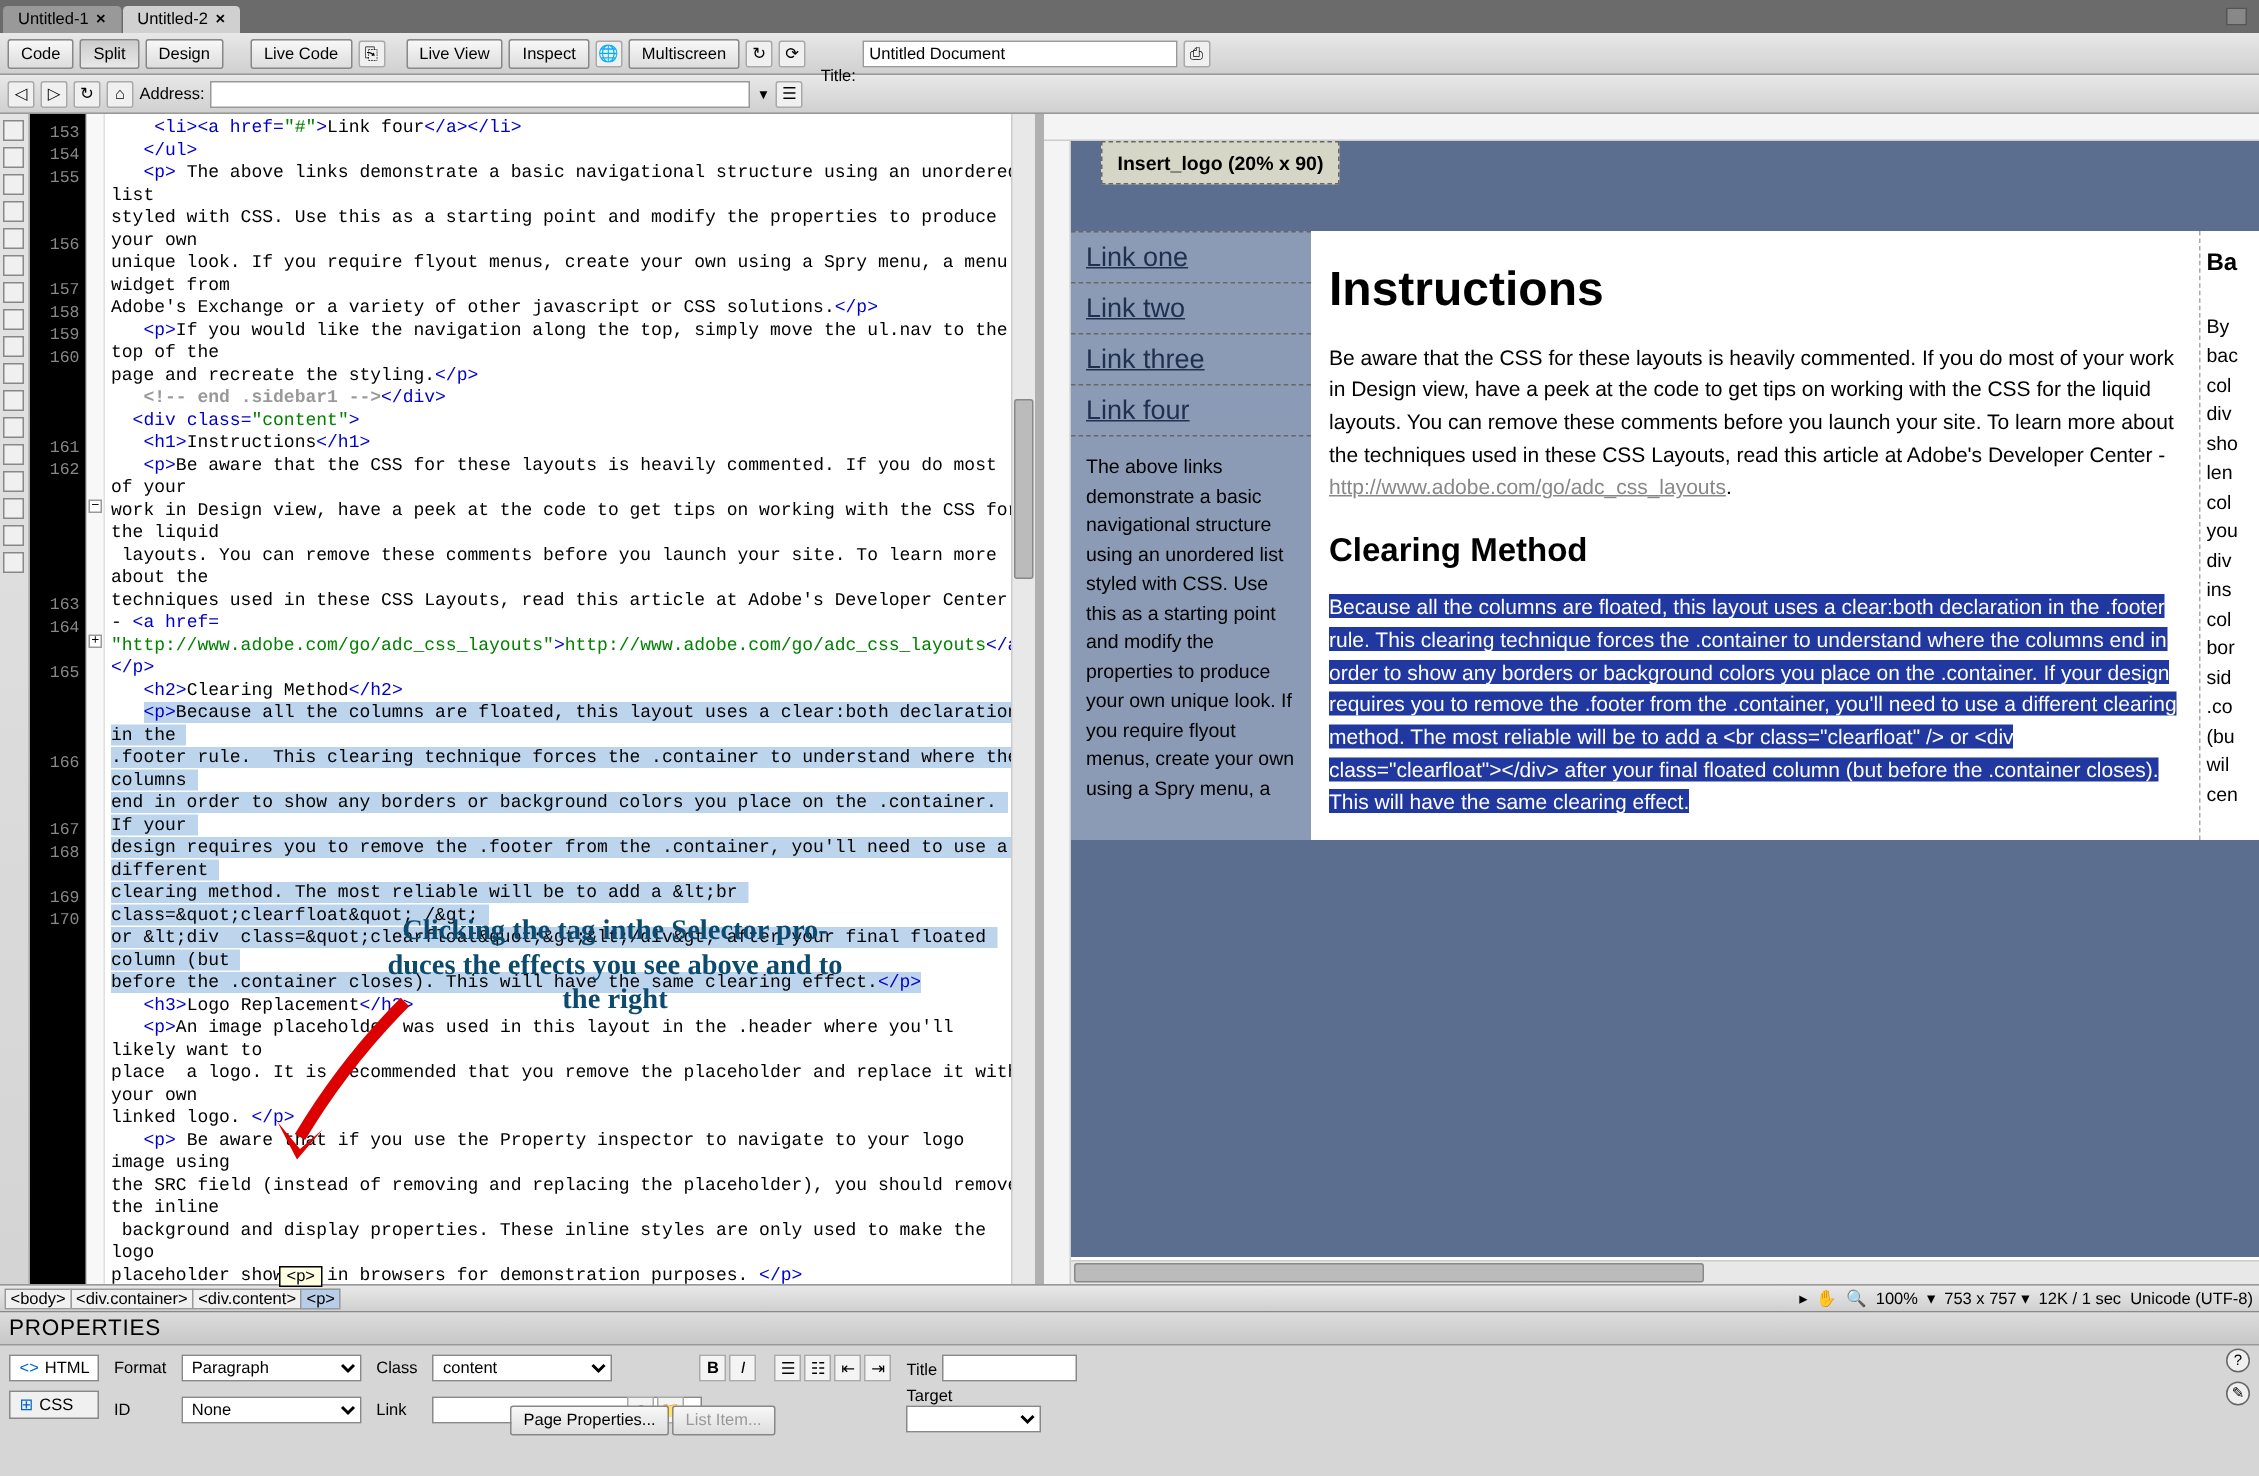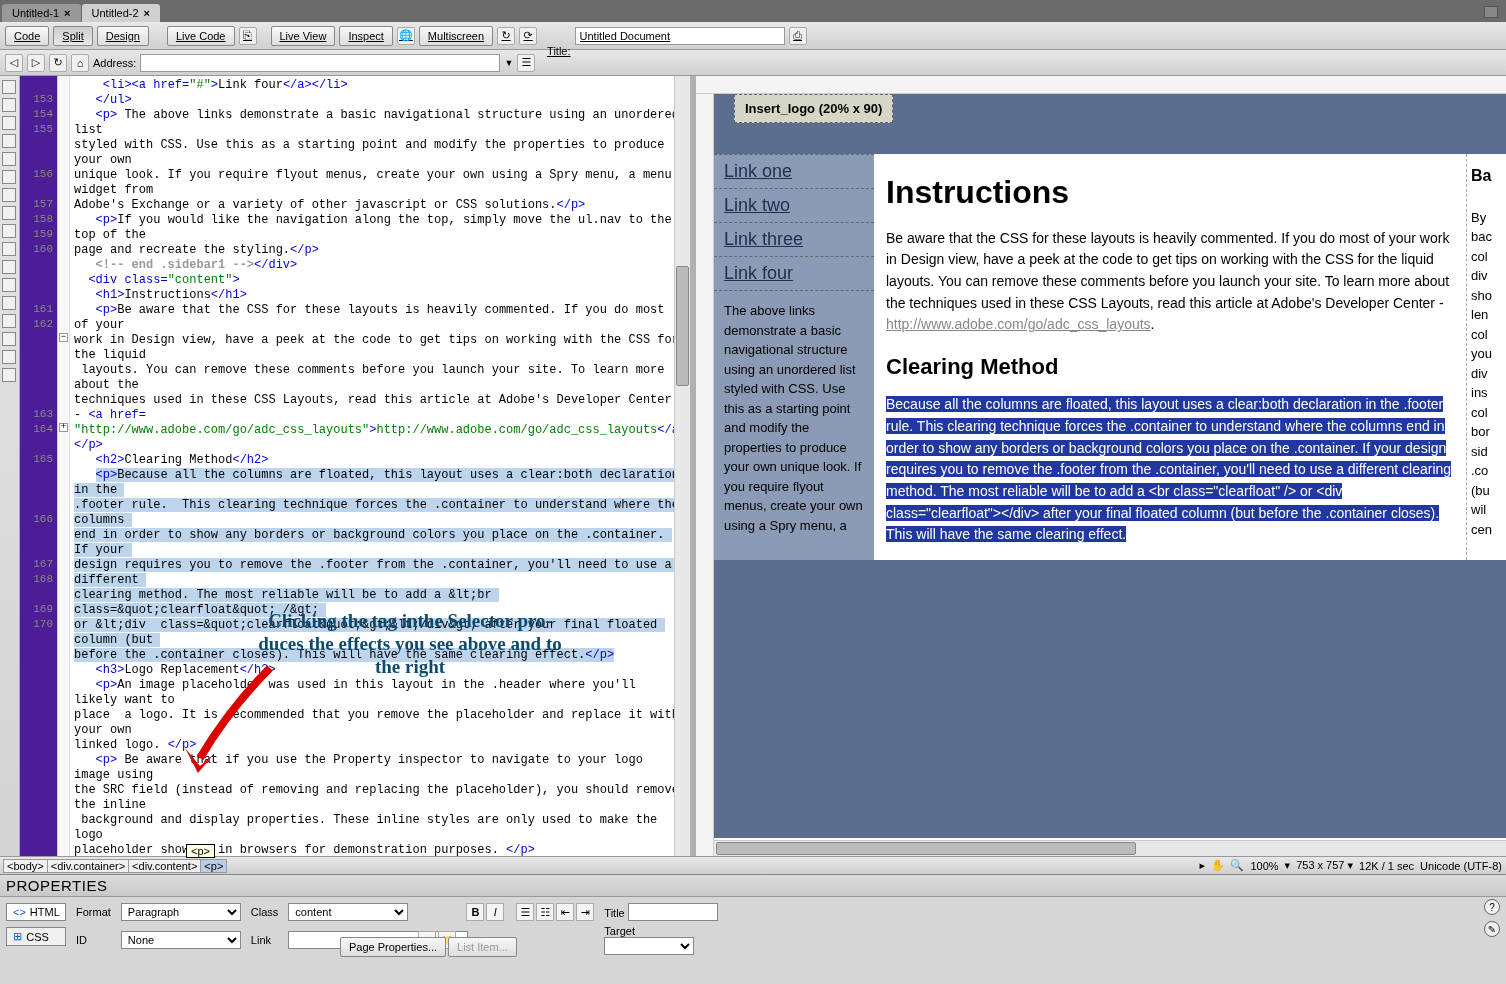--- a/index.html
+++ b/index.html
@@ -7,40 +7,40 @@
 
 
 .tab-bar { background: #6b6b6b; height: 22px; display: flex; align-items: flex-end; padding-left: 2px; justify-content: flex-end; }
 .tab { background: #999; color: #000; padding: 3px 10px; margin-right: 1px; font-size: 11px; display: flex; align-items: center; gap: 5px; border-top-left-radius: 3px; border-top-right-radius: 3px; cursor: pointer; }
 .tab.active { background: #d0d0d0; }
 .tab .close { font-weight: bold; }
 .tab-bar-right { margin-left: auto; padding: 2px 8px; }
 .mini-icon { width: 14px; height: 12px; background: #888; border: 1px solid #555; display: inline-block; }
 
 
-.toolbar { background: linear-gradient(#e8e8e8, #d0d0d0); height: 28px; display: flex; align-items: center; padding: 0 5px; gap: 4px; border-bottom: 1px solid #999; text-decoration: underline; }
+.toolbar { background: linear-gradient(#e8e8e8, #d0d0d0); height: 28px; display: flex; align-items: center; padding: 0 5px; gap: 4px; border-bottom: 1px solid #999; }
 .btn { background: linear-gradient(#f8f8f8, #ddd); border: 1px solid #888; padding: 3px 8px; font-size: 11px; border-radius: 2px; cursor: pointer; }
 .btn.pressed { background: linear-gradient(#ccc, #e8e8e8); }
 .tb-icon { width: 18px; height: 18px; border: 1px solid #aaa; background: #f0f0f0; border-radius: 2px; display: inline-flex; align-items: center; justify-content: center; }
 .title-label { font-size: 11px; margin-left: 6px; margin-top: 30px; }
 .title-input { width: 210px; height: 18px; border: 1px solid #999; padding: 0 4px; font-size: 11px; }
 
 
 .addr-bar { background: linear-gradient(#e8e8e8, #d0d0d0); height: 26px; display: flex; align-items: center; padding: 0 5px; gap: 4px; border-bottom: 1px solid #999; }
 .addr-label { font-size: 11px; }
 .addr-select { flex: 0 0 360px; height: 18px; border: 1px solid #999; background: #fff; }
 
 
 .main { display: flex; height: calc(100% - 22px - 28px - 26px - 18px - 110px); }
 .left-rail { width: 20px; background: linear-gradient(#e4e4e4, #d4d4d4); border-right: 1px solid #aaa; display: flex; flex-direction: column; gap: 4px; padding: 4px 2px; }
 .rail-icon { width: 14px; height: 14px; border: 1px solid #888; background: #f0f0f0; }
 
 
 .code-pane { width: 670px; display: flex; background: #fff; font-family: "Courier New", monospace; font-size: 12px; line-height: 15px; position: relative; }
-.gutter { width: 38px; background: #4c1d95; border-right: 1px solid #ccc; color: #888; font-size: 11px; text-align: right; padding: 16px 4px 2px 0; }
+.gutter { width: 38px; background: #000000; border-right: 1px solid #ccc; color: #888; font-size: 11px; text-align: right; padding: 6px 4px 2px 0; }
 .gutter div { height: 15px; }
 .fold-col { width: 12px; background: #f8f8f8; border-right: 1px solid #e0e0e0; position: relative; }
 .fold-mark { position: absolute; left: 1px; width: 9px; height: 9px; border: 1px solid #999; background: #fff; font-size: 9px; text-align: center; line-height: 7px; }
 .code { flex: 1; padding: 2px 4px; white-space: pre-wrap; overflow: hidden; color: #000; }
 .code .tag { color: #0000cc; }
 .code .attr { color: #0000cc; }
 .code .str { color: #008000; }
 .code .lnk { color: #008000; }
 .code .cmt { color: #999; font-weight: bold; }
 .code .sel { background: #bcd4ec; }

